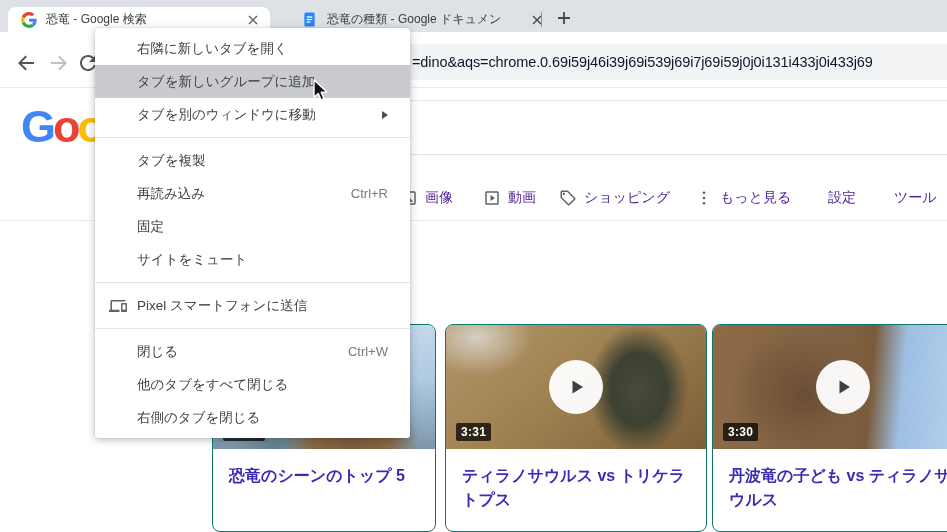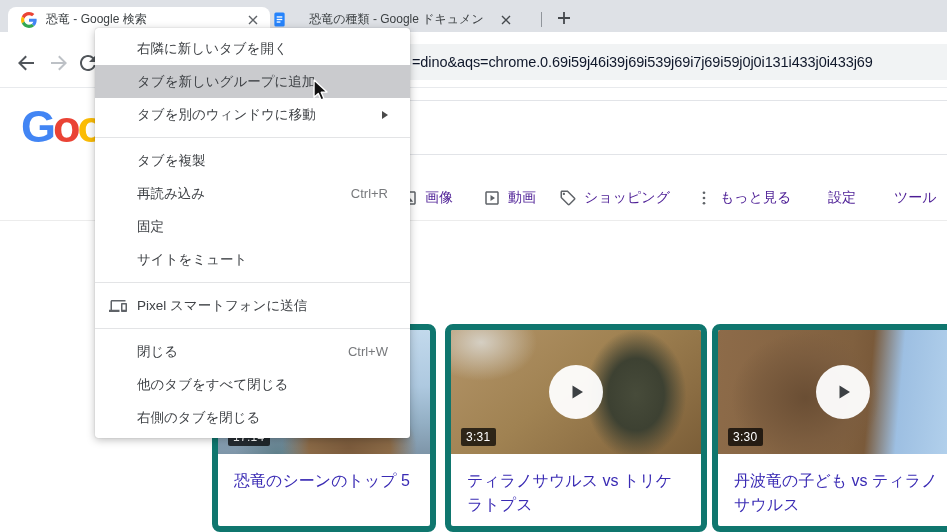--- a/index.html
+++ b/index.html
@@ -3,21 +3,21 @@
 <meta charset="utf-8">
 <style>
   * { margin:0; padding:0; box-sizing:border-box; }
   html,body { width:947px; height:532px; overflow:hidden; background:#fff;
     font-family:"Liberation Sans","DejaVu Sans",sans-serif; position:relative; }
 
   
   .tabstrip { position:absolute; left:0; top:0; width:947px; height:32px; background:#dee1e6; }
   .tab { position:absolute; top:7px; height:25px; display:flex; align-items:center; }
   .tab-active { left:8px; width:262px; background:#fff; border-radius:8px 8px 0 0; padding:0 8px 0 13px; }
-  .tab-inactive { left:257px; width:266px; padding:0 8px 0 14px;text-align:center; }
+  .tab-inactive { left:288px; width:266px; padding:0 8px 0 14px; }
   .tab-title { flex:1; font-size:12px; color:#3c4043; white-space:nowrap; overflow:hidden; margin-left:9px; }
   .favicon { width:16px; height:16px; flex:0 0 16px; }
   .tab-close { width:18px; height:18px; display:flex; align-items:center; justify-content:center; border-radius:50%; }
   .tab-divider { position:absolute; left:541px; top:12px; width:1px; height:15px; background:#90959b; }
   .newtab { position:absolute; left:551px; top:5px; width:26px; height:26px; display:flex; align-items:center; justify-content:center; }
 
   
   .toolbar { position:absolute; left:0; top:32px; width:947px; height:56px; background:#fff; border-bottom:1px solid #e8eaed; }
   .tb-icon { position:absolute; top:51px; width:24px; height:24px; }
   #back-btn { left:14px; } #fwd-btn { left:47px; } #reload-btn { left:76px; }
@@ -29,22 +29,22 @@
   .searchbox { position:absolute; left:126px; top:100px; width:900px; height:55px; background:#fff;
                border:1px solid #e2e4e8; border-radius:28px; }
   .logo { position:absolute; left:21px; top:101px; font-size:45px; font-weight:bold; letter-spacing:-3px; }
   .c-blue{color:#4285F4} .c-red{color:#EA4335} .c-yellow{color:#FBBC05}
   .nav-item { position:absolute; top:187px; height:22px; display:flex; align-items:center; gap:7px;
               color:#4c1d95; font-size:14px; white-space:nowrap; }
   #nav-0{left:400px} #nav-1{left:483px} #nav-2{left:559px} #nav-3{left:695px} #nav-4{left:828px} #nav-5{left:894px}
   .header-line { position:absolute; left:0; top:220px; width:947px; height:1px; background:#ececec; }
 
   
-  .vcard { position:absolute; top:324px; height:208px; background:#fff; border:6px solid #0f766e;
-           border-radius:8px; overflow:hidden; }
+  .vcard { position:absolute; top:324px; height:208px; background:#fff; border:1px solid #0f766e;
+           border-radius:8px; overflow:hidden;font-weight:bold; }
   #vcard-0{left:212px; width:224px;} #vcard-1{left:445px; width:262px;} #vcard-2{left:712px; width:262px;}
   .vthumb { position:relative; width:100%; height:124px; }
   .thumb-0 { background:
       radial-gradient(ellipse 90px 70px at 62% 95%, #7b5b3c 0%, #8a6946 45%, rgba(138,105,70,0) 75%),
       radial-gradient(ellipse 60px 40px at 28% 100%, #5f7f8a 0%, rgba(95,127,138,0) 70%),
       linear-gradient(180deg, #c2d9ec 0%, #aec9e0 45%, #93afc4 75%, #7e95a8 100%); }
   .thumb-1 { background:
       radial-gradient(ellipse 70px 90px at 74% 52%, #474b3a 0%, #3d4132 40%, rgba(61,65,50,0) 72%),
       radial-gradient(ellipse 80px 55px at 12% 10%, #d5cfc3 0%, rgba(213,207,195,0) 70%),
       linear-gradient(140deg, #b39468 0%, #a08252 45%, #8a6c42 80%, #7b5e38 100%); }

